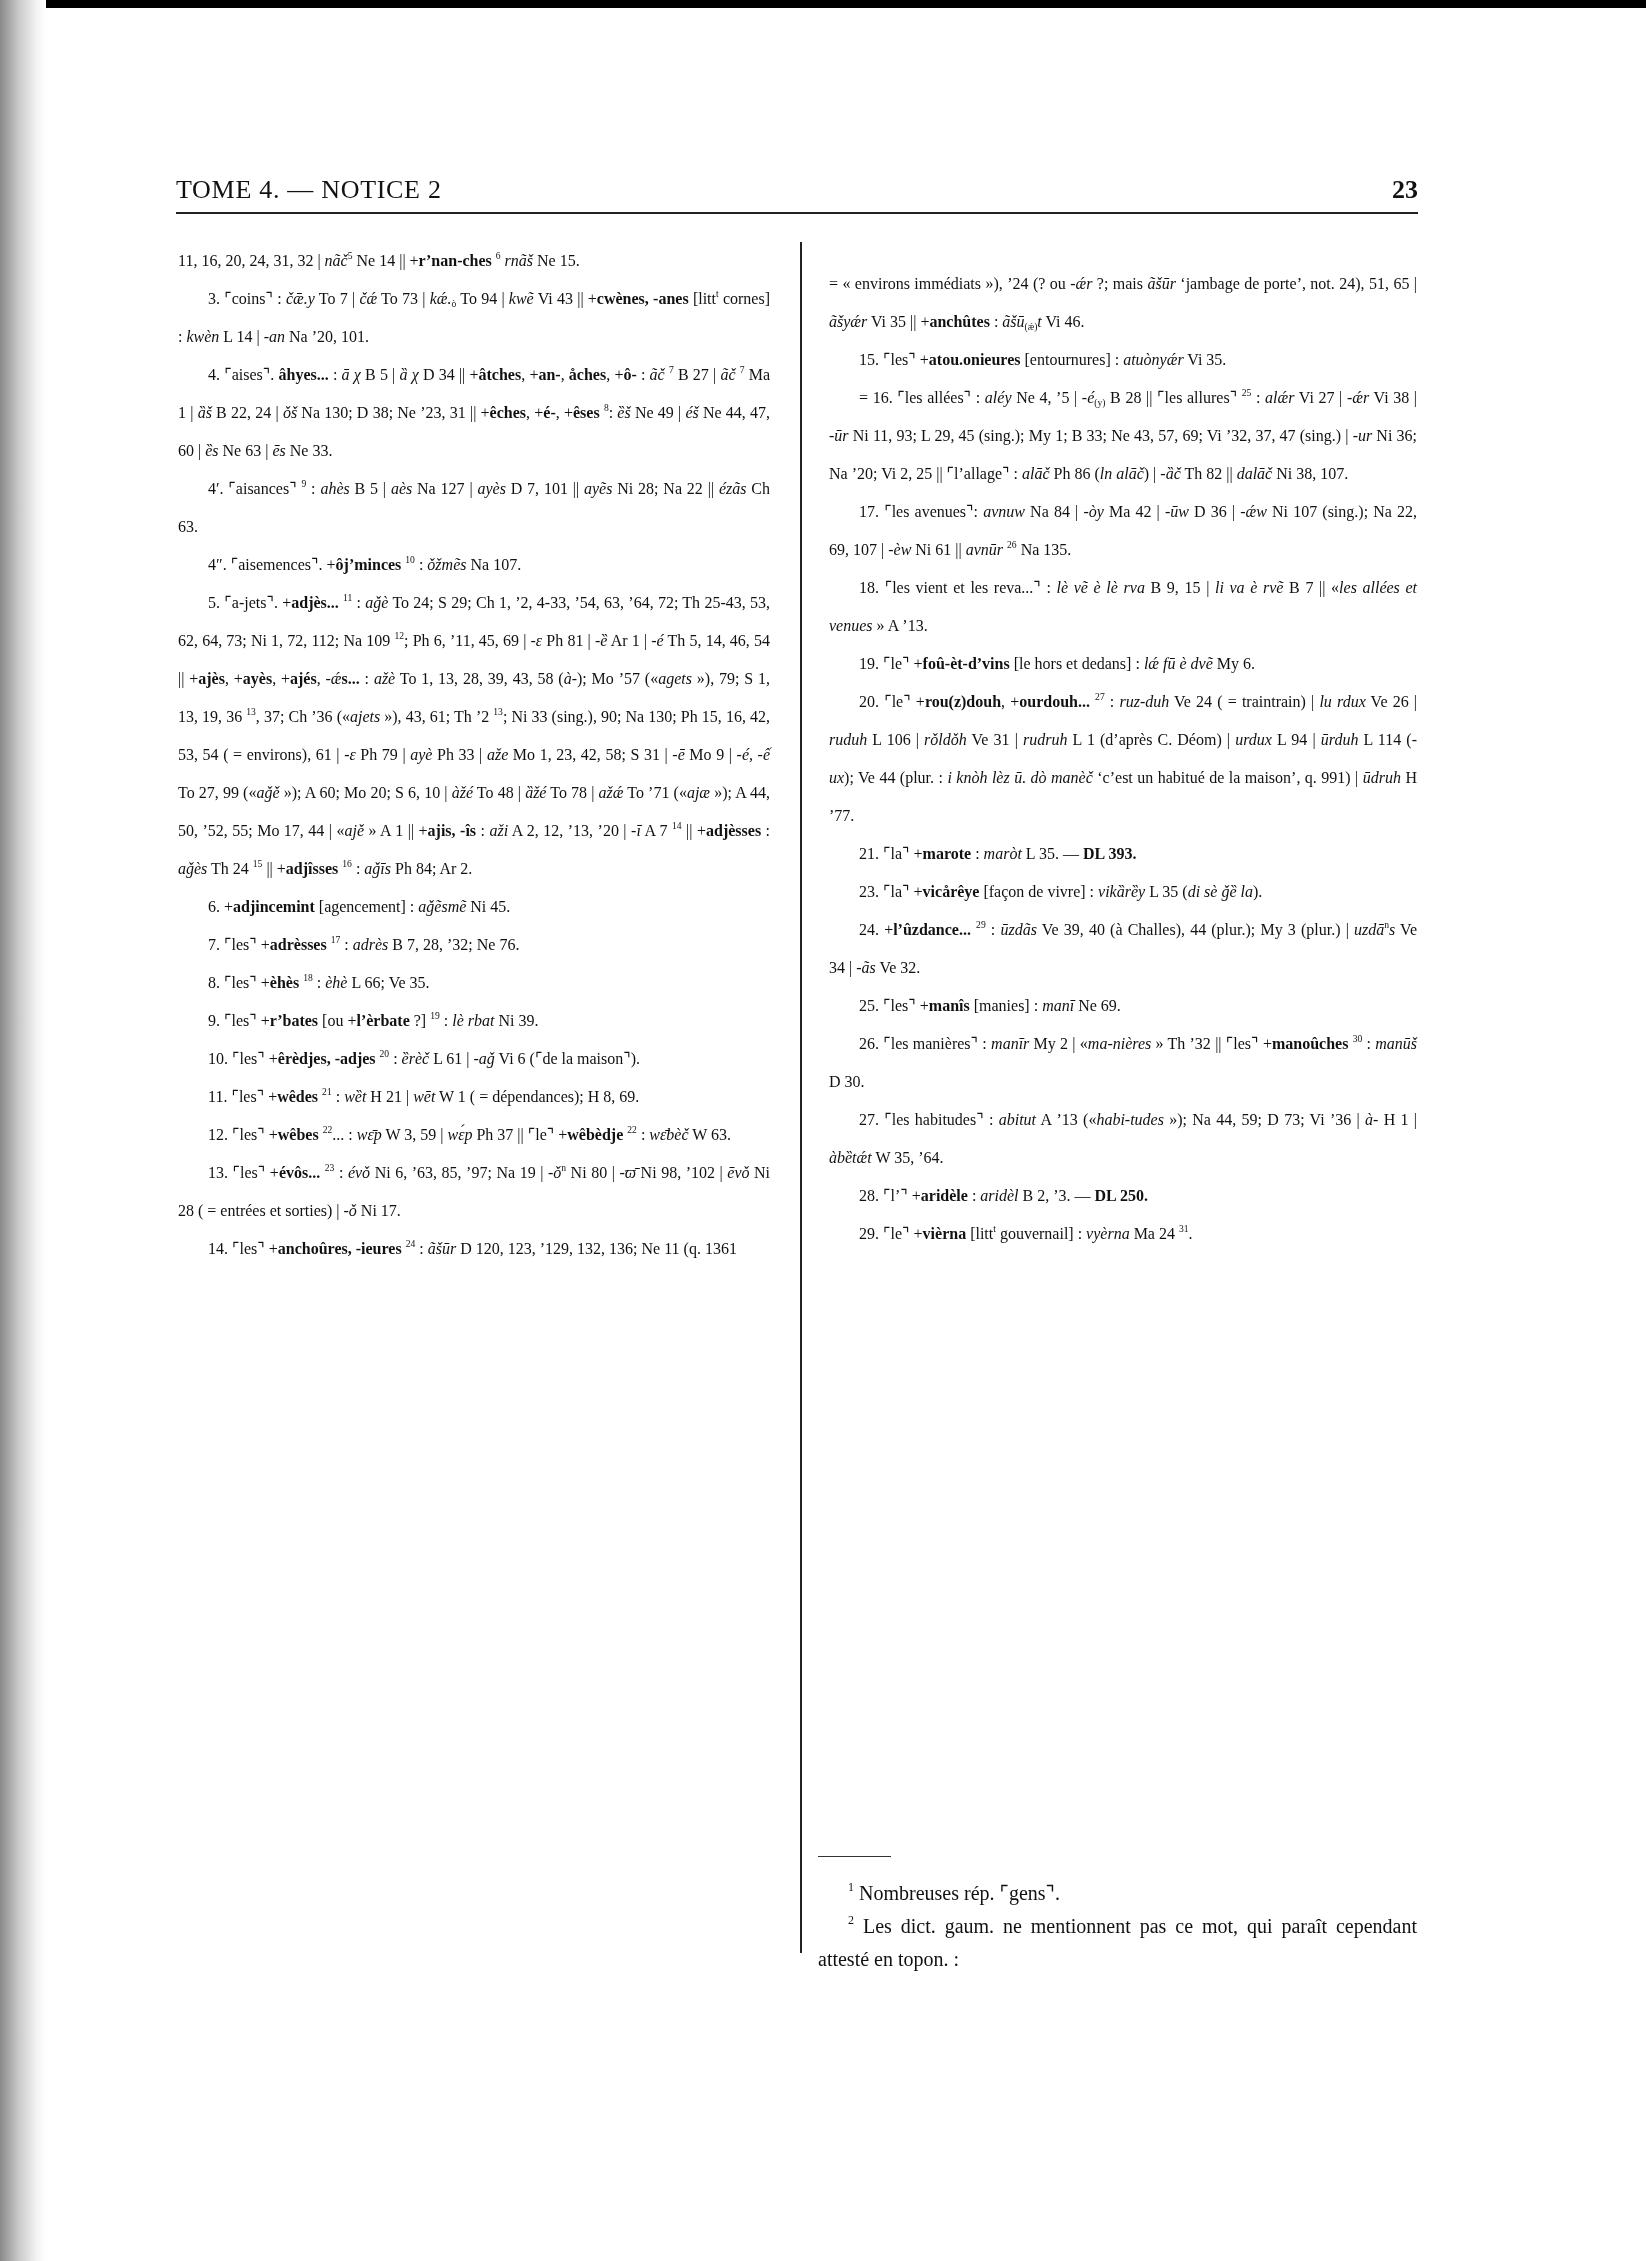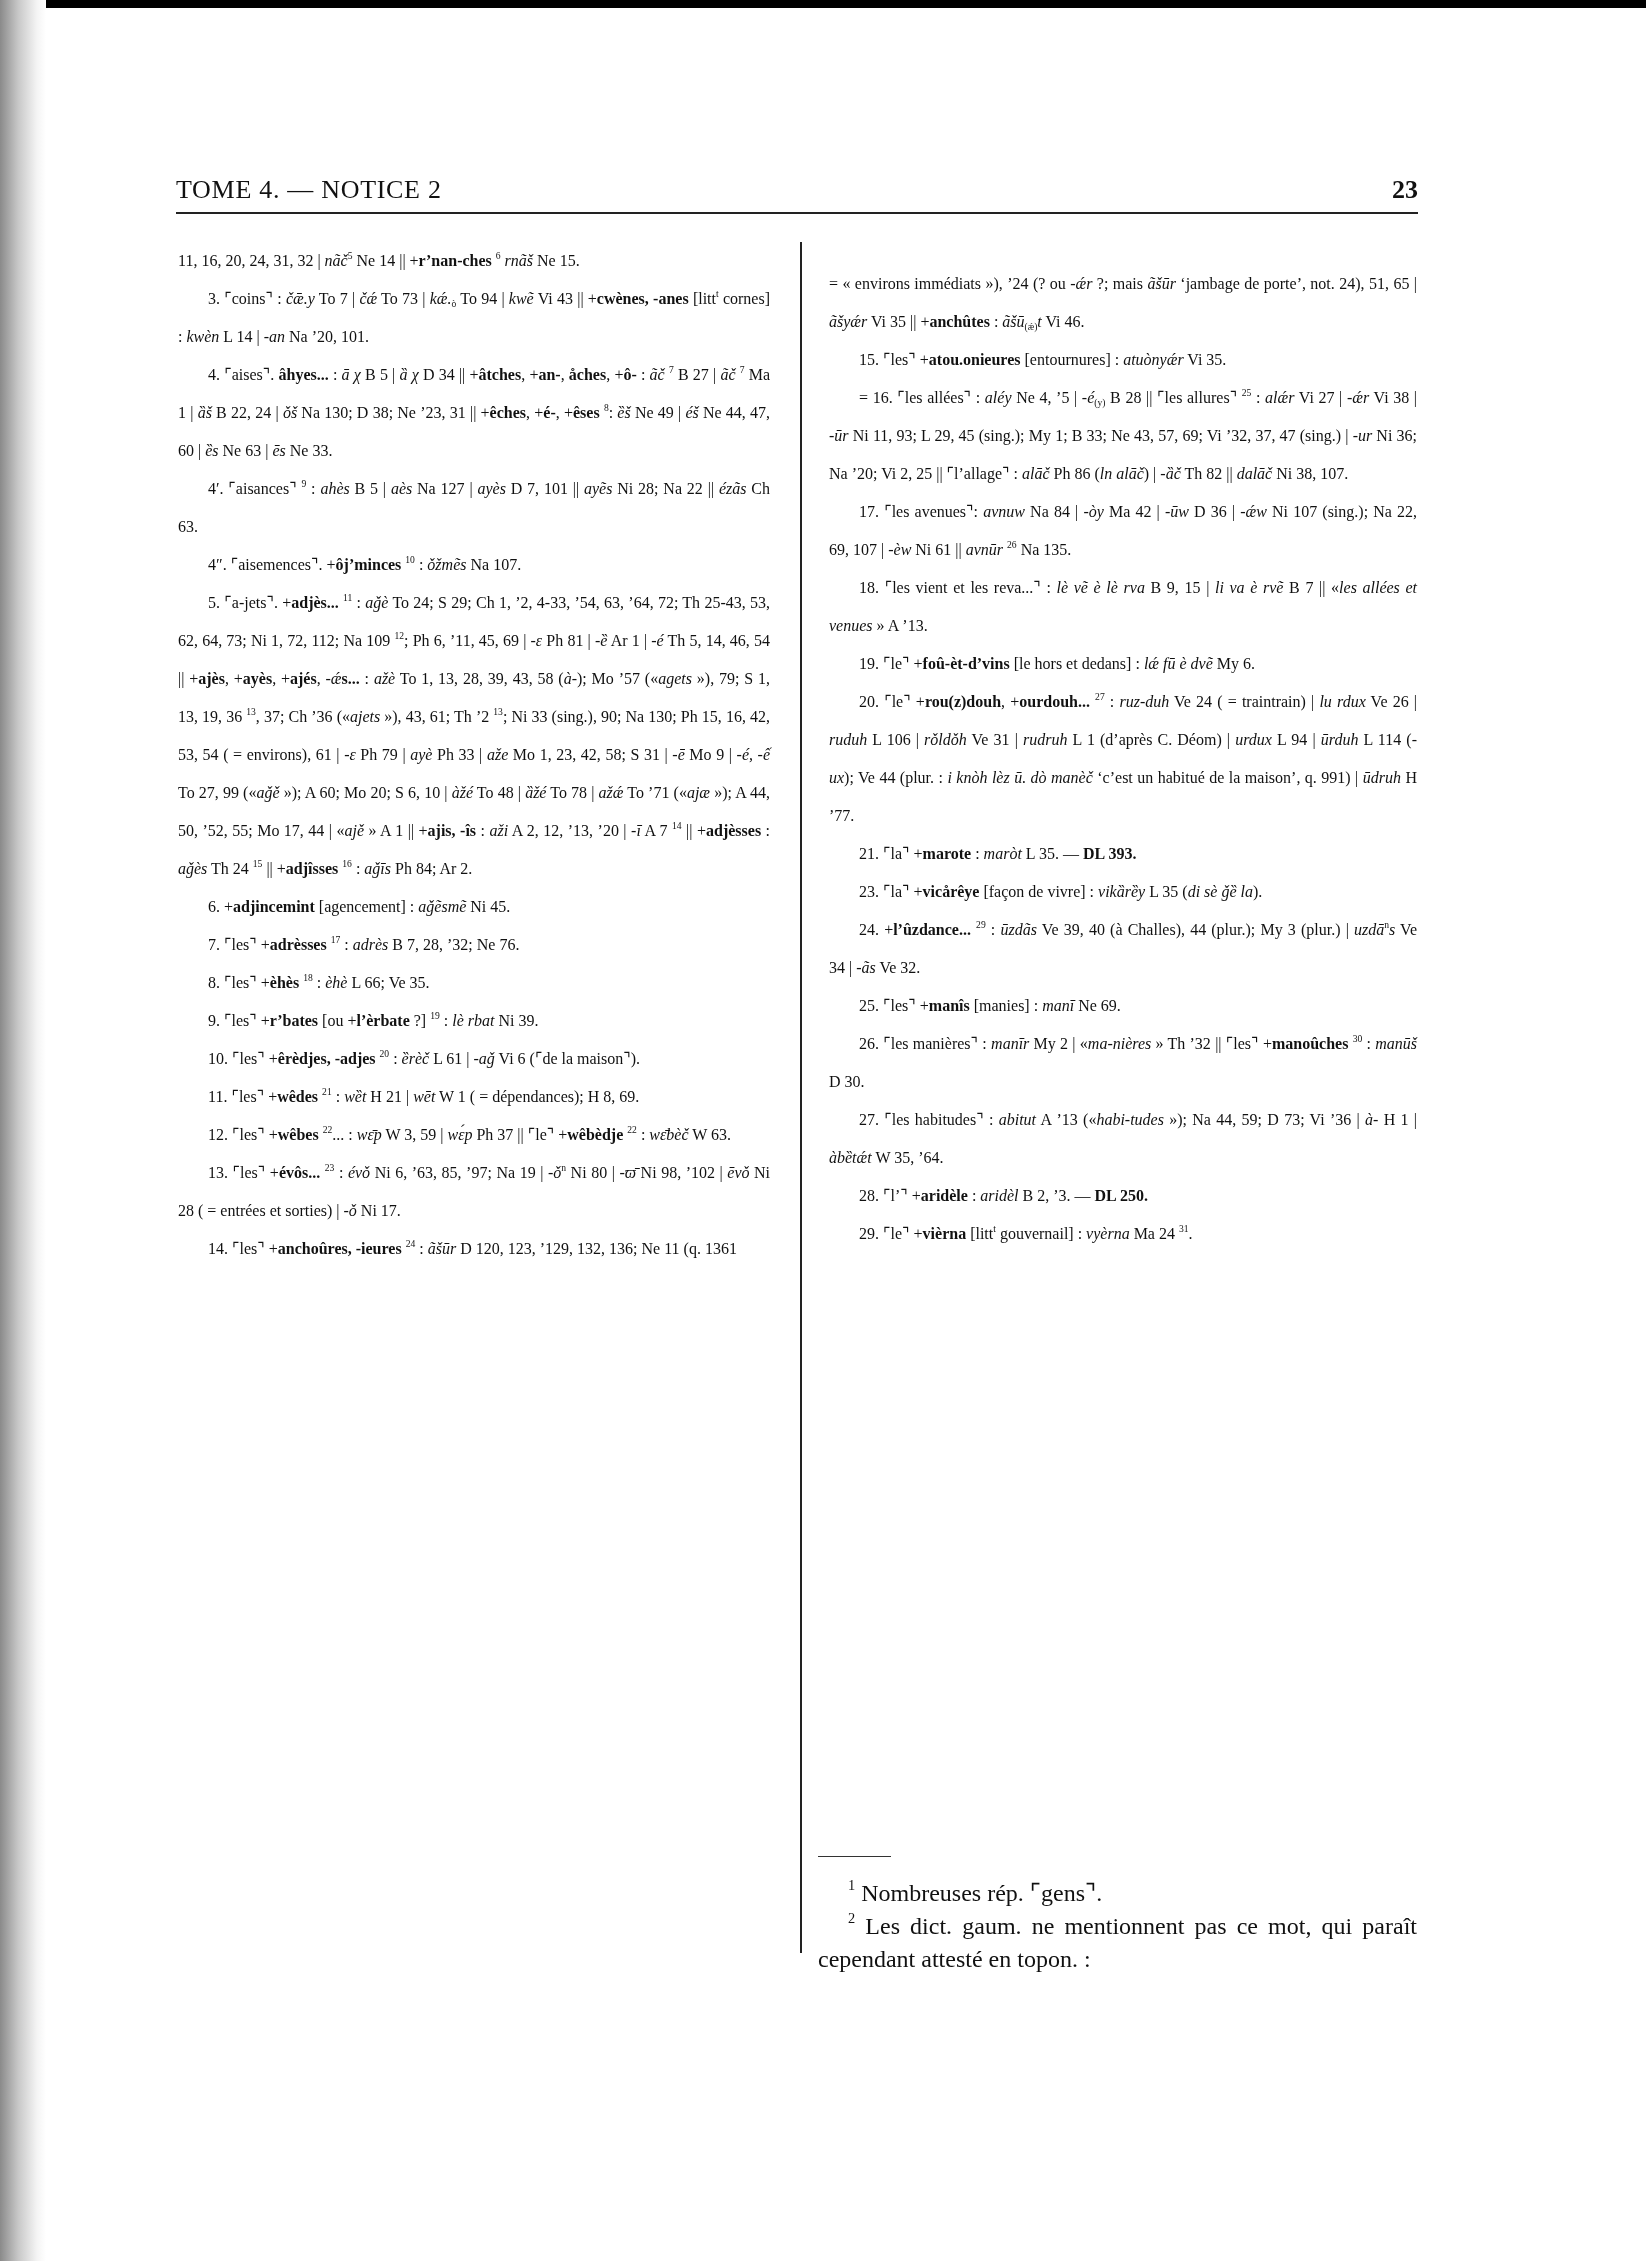--- a/index.html
+++ b/index.html
@@ -42,21 +42,21 @@
   .para.cont { text-indent: 0; }
   .b { font-weight: bold; }
   .i { font-style: italic; }
   .sup { font-size: 60%; vertical-align: 0.75em; line-height: 0; }
   .sub { font-size: 60%; vertical-align: -0.35em; line-height: 0; }
   .footnote-rule {
     position: absolute; left: 818px; top: 1856px; width: 73px; height: 1.3px; background: #333;
   }
   .footnotes {
     position: absolute; left: 818px; top: 1877px; width: 599px;
-    font-family: "Liberation Serif", serif; font-size: 24px; line-height: 33px; text-align: justify;
+    font-family: "Liberation Serif", serif; font-size: 20px; line-height: 33px; text-align: justify;
   }
   .footnotes .para { text-indent: 30px; }
 </style>
 </head>
 <body>
 
 <div class="top-bar"></div>
 <div class="left-shade"></div>
 
 <div class="header">

